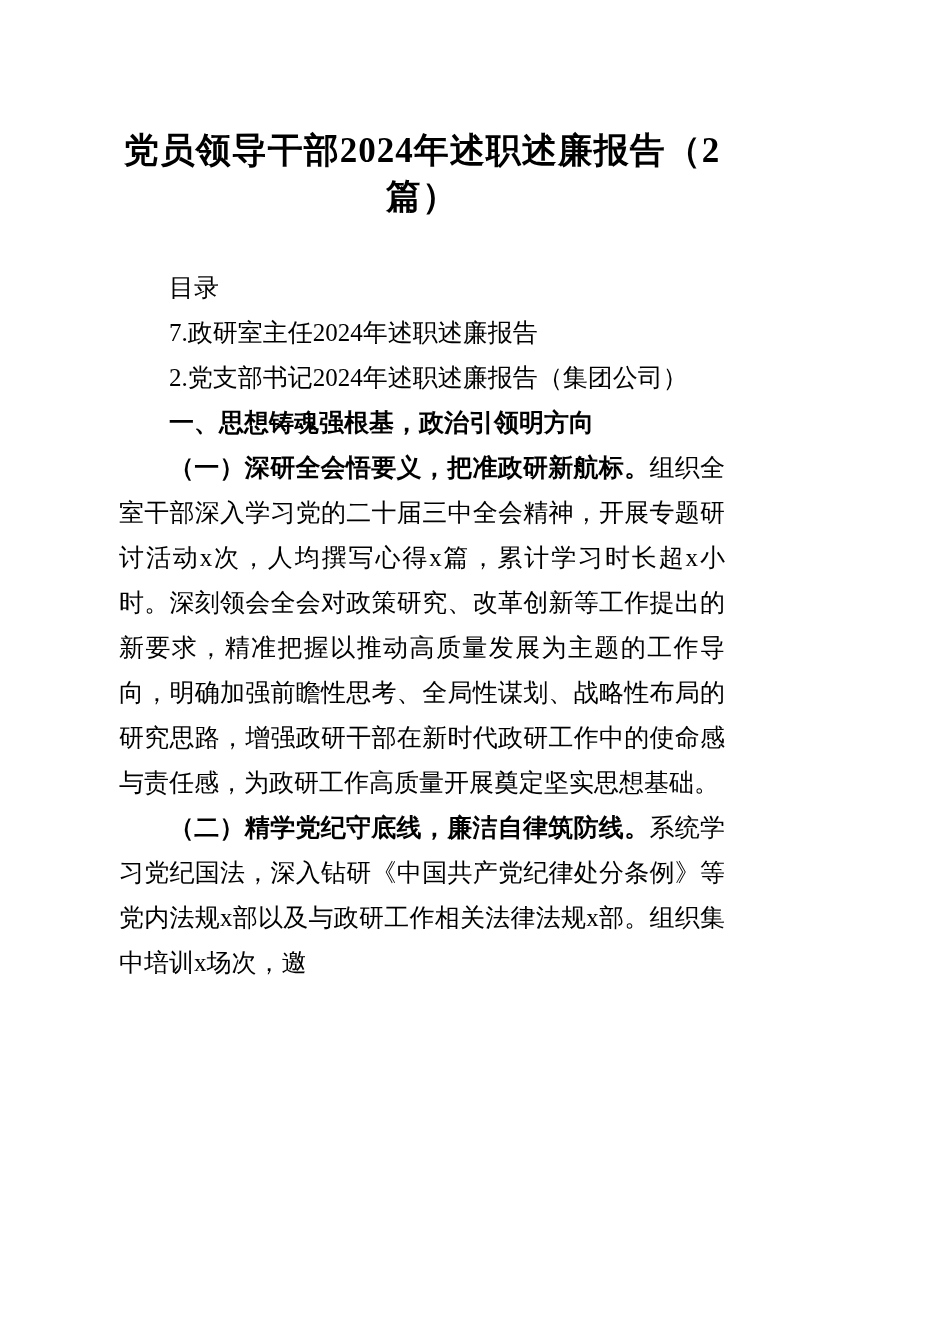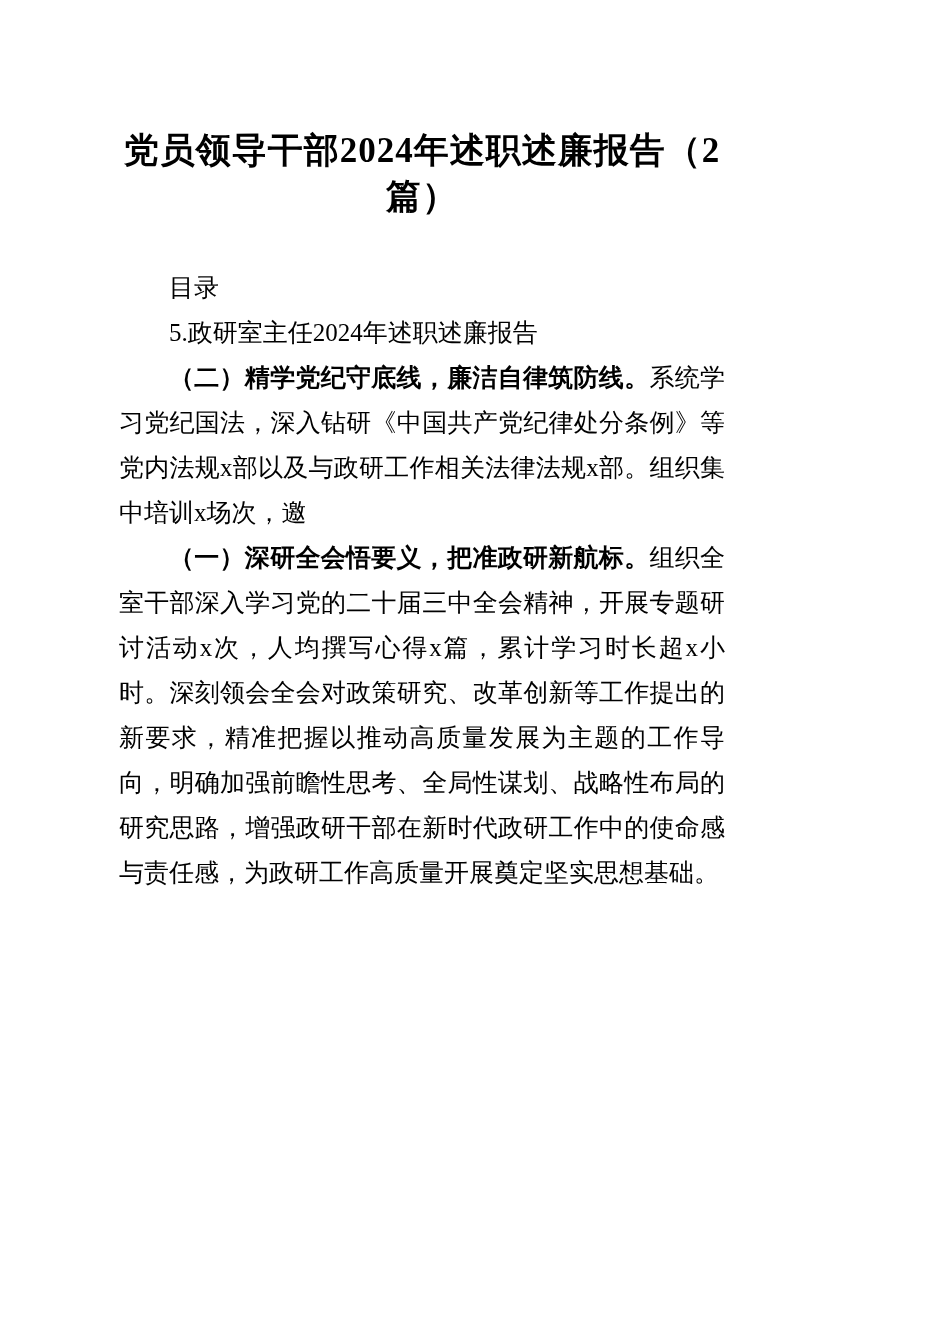--- a/index.html
+++ b/index.html
@@ -55,25 +55,27 @@
 <body>
 
 <div class="page">
 
   <h1 class="doc-title">党员领导干部2024年述职述廉报告（2篇）</h1>
 
   <div class="body-text">
 
     <p class="line-indent">目录</p>
 
-    <p class="line-indent">5.政研室主任2024年述职述廉报告</p>
+    <p class="line-indent">7.政研室主任2024年述职述廉报告</p>
+
+    <p class="line-indent">2.党支部书记2024年述职述廉报告（集团公司）</p>
 
 
 
+    <h2 class="section-heading">一、思想铸魂强根基，政治引领明方向</h2>
 
+    <p class="para"><span class="lead-bold">（一）深研全会悟要义，把准政研新航标。</span><span>组织全室干部深入学习党的二十届三中全会精神，开展专题研讨活动x次，人均撰写心得x篇，累计学习时长超x小时。深刻领会全会对政策研究、改革创新等工作提出的新要求，精准把握以推动高质量发展为主题的工作导向，明确加强前瞻性思考、全局性谋划、战略性布局的研究思路，增强政研干部在新时代政研工作中的使命感与责任感，为政研工作高质量开展奠定坚实思想基础。</span></p>
 
     <p class="para"><span class="lead-bold">（二）精学党纪守底线，廉洁自律筑防线。</span><span>系统学习党纪国法，深入钻研《中国共产党纪律处分条例》等党内法规x部以及与政研工作相关法律法规x部。组织集中培训x场次，邀</span></p>
-
-    <p class="para"><span class="lead-bold">（一）深研全会悟要义，把准政研新航标。</span><span>组织全室干部深入学习党的二十届三中全会精神，开展专题研讨活动x次，人均撰写心得x篇，累计学习时长超x小时。深刻领会全会对政策研究、改革创新等工作提出的新要求，精准把握以推动高质量发展为主题的工作导向，明确加强前瞻性思考、全局性谋划、战略性布局的研究思路，增强政研干部在新时代政研工作中的使命感与责任感，为政研工作高质量开展奠定坚实思想基础。</span></p>
 
   </div>
 
 </div>
 
 </body></html>

